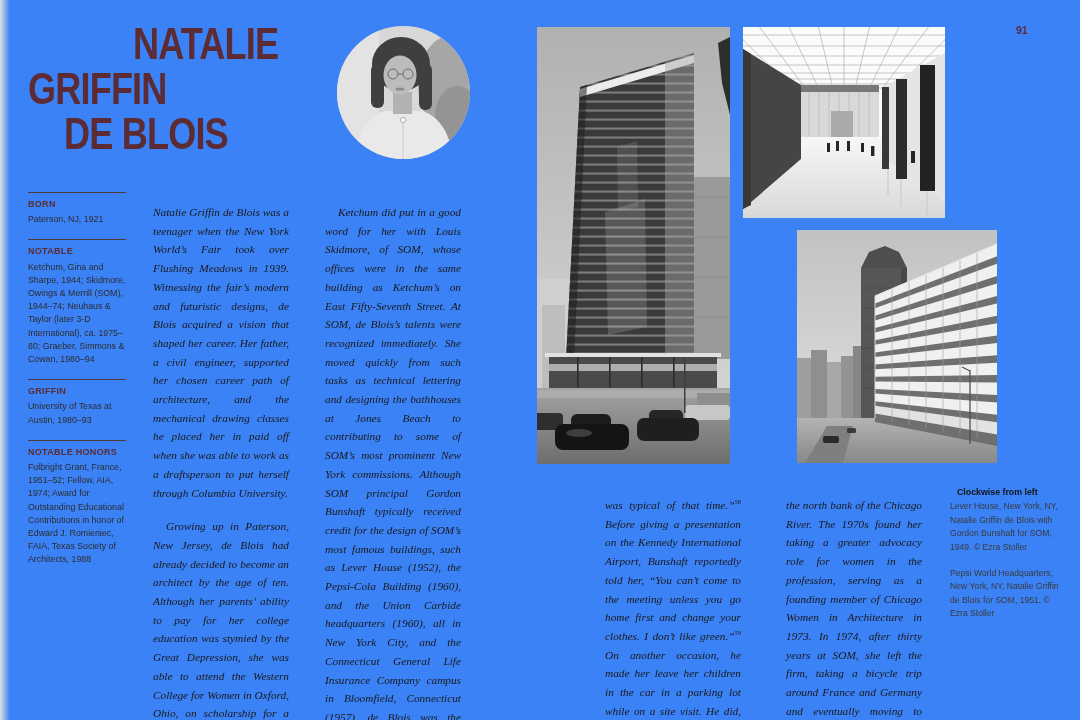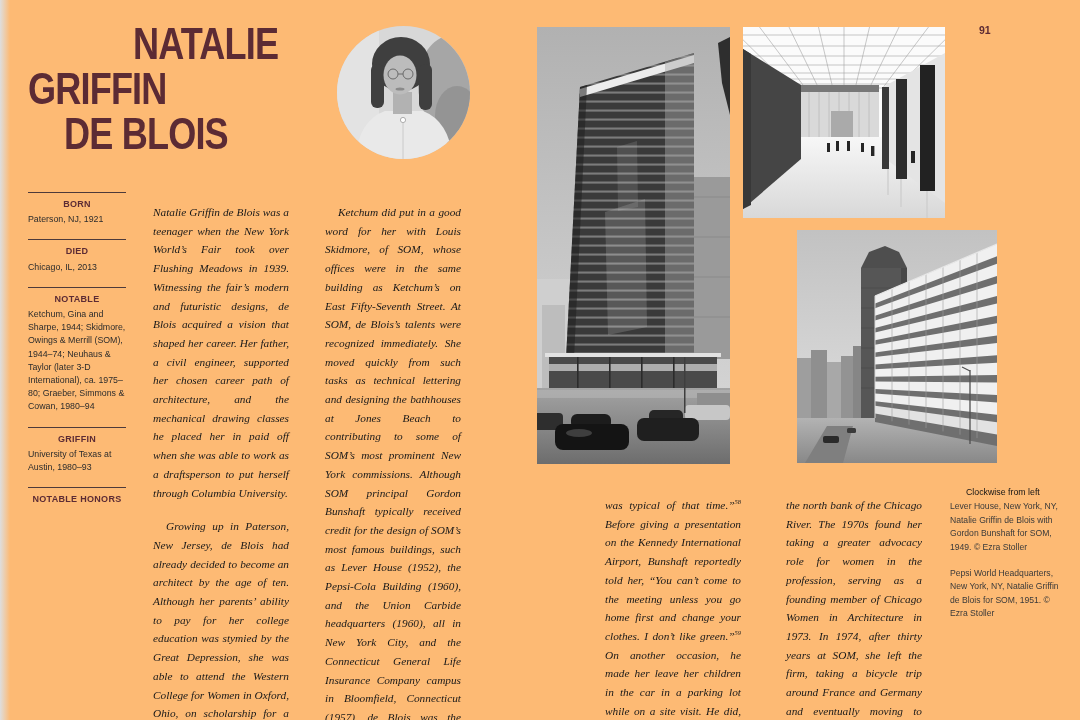--- a/index.html
+++ b/index.html
@@ -1,40 +1,40 @@
 <!DOCTYPE html>
 <html lang="en" style="--accent: #5c2b34;"><head>
 <meta charset="utf-8">
 <style>
   :root{ --accent:#5c2b34; --ink:#1b1b1b; }
   html,body{margin:0;padding:0;background:#ffffff;}
-  .page{position:relative;width:1080px;height:720px;background:#fdba74;overflow:hidden;
+  .page{position:relative;width:1080px;height:720px;background:#3b82f6;overflow:hidden;
         font-family:"Liberation Serif",serif;color:var(--ink);}
   .page-edge{position:absolute;left:0;top:0;width:10px;height:100%;
         background:linear-gradient(90deg,#dedede,rgba(255,255,255,0));}
 
   
   .title-line{position:absolute;font-family:"Liberation Sans",sans-serif;font-weight:800;
         color:var(--accent);font-size:44px;line-height:44px;letter-spacing:-1px;
         transform:scaleX(.82);transform-origin:left top;white-space:nowrap;}
   #t1{left:133px;top:22px;}
   #t2{left:28px;top:67px;}
   #t3{left:64px;top:112px;}
 
-  .pageno{position:absolute;left:979px;top:24px;font-family:"Liberation Sans",sans-serif;
+  .pageno{position:absolute;left:1016px;top:24px;font-family:"Liberation Sans",sans-serif;
         font-weight:bold;font-size:10.5px;color:var(--accent);}
 
   
   .portrait{position:absolute;left:337px;top:26px;width:133px;height:133px;}
 
   
   .sidebar{position:absolute;left:28px;top:192px;width:98px;
         font-family:"Liberation Sans",sans-serif;font-size:8.8px;line-height:13.2px;color:#2c2c2c;}
   .sb-rule{border:none;border-top:1.4px solid #4d3a3a;margin:0 0 5px 0;width:98px;}
-  .sb-label{margin:0 0 2px 0;font-size:9px;font-weight:bold;color:var(--accent);letter-spacing:.3px;text-align:center;}
+  .sb-label{margin:0 0 2px 0;font-size:9px;font-weight:bold;color:var(--accent);letter-spacing:.3px;}
   .sb-text{margin:0 0 13px 0;}
 
   
   .col{position:absolute;width:166px;text-align:justify;font-size:11.3px;
         line-height:18.7px;color:#191919;}
   #col1{left:138px;top:188px;}
   #col2{left:310px;top:188px;}
   #col3{left:590px;top:481px;}
   #col4{left:771px;top:481px;}
   .col p{margin:15px;font-style:italic;}
@@ -43,21 +43,21 @@
 
   
   .photo{position:absolute;display:block;}
   #photo-lever{left:537px;top:27px;width:193px;height:437px;}
   #photo-lobby{left:743px;top:27px;width:202px;height:191px;}
   #photo-pepsi{left:797px;top:230px;width:200px;height:233px;}
 
   
   .captions{position:absolute;left:950px;top:486px;width:118px;
         font-family:"Liberation Sans",sans-serif;font-size:8.6px;line-height:13.4px;color:#3a3a3a;}
-  .captions .cap-head{margin:0 0 1px 16px;font-size:8.8px;font-weight:normal;color:#141414;}
+  .captions .cap-head{margin:0 0 1px 7px;font-size:8.8px;font-weight:bold;color:#141414;}
   .captions p{margin:0 0 13px 0;}
 </style>
 </head>
 <body>
 
 <div class="page">
   <div class="page-edge"></div>
 
   <div class="title-line" id="t1">NATALIE</div>
   <div class="title-line" id="t2">GRIFFIN</div>
@@ -92,36 +92,32 @@
   </svg>
 
   <aside class="sidebar">
     <div>
       <hr class="sb-rule">
       <h3 class="sb-label">BORN</h3>
       <p class="sb-text">Paterson, NJ, 1921</p>
     </div>
     <div>
       <hr class="sb-rule">
-      <h3 class="sb-label">DIED</h3>
-      <p class="sb-text">Chicago, IL, 2013</p>
-    </div>
-    <div>
-      <hr class="sb-rule">
       <h3 class="sb-label">NOTABLE</h3>
       <p class="sb-text">Ketchum, Gina and Sharpe, 1944; Skidmore, Owings &amp; Merrill (SOM), 1944–74; Neuhaus &amp; Taylor (later 3-D International), ca. 1975–80; Graeber, Simmons &amp; Cowan, 1980–94</p>
     </div>
     <div>
       <hr class="sb-rule">
       <h3 class="sb-label">GRIFFIN</h3>
       <p class="sb-text">University of Texas at Austin, 1980–93</p>
     </div>
     <div>
       <hr class="sb-rule">
       <h3 class="sb-label">NOTABLE HONORS</h3>
+      <p class="sb-text">Fulbright Grant, France, 1951–52; Fellow, AIA, 1974; Award for Outstanding Educational Contributions in honor of Edward J. Romieniec, FAIA, Texas Society of Architects, 1988</p>
     </div>
   </aside>
 
   <div class="col" id="col1">
     <p>Natalie Griffin de Blois was a teenager when the New York World’s Fair took over Flushing Meadows in 1939. Witnessing the fair’s modern and futuristic designs, de Blois acquired a vision that shaped her career. Her father, a civil engineer, supported her chosen career path of architecture, and the mechanical drawing classes he placed her in paid off when she was able to work as a draftsperson to put herself through Columbia University.</p>
     <p class="ind">Growing up in Paterson, New Jersey, de Blois had already decided to become an architect by the age of ten. Although her parents’ ability to pay for her college education was stymied by the Great Depression, she was able to attend the Western College for Women in Oxford, Ohio, on scholarship for a year before transferring to Columbia, where she won two prizes and graduated in 1944, one of five women in a class of eighteen. After graduation, she worked at the firm of Ketchum, Gina and Sharpe, which drew her in with its commitment to modern design.</p>
 
   </div>
 
   <div class="col" id="col2">

